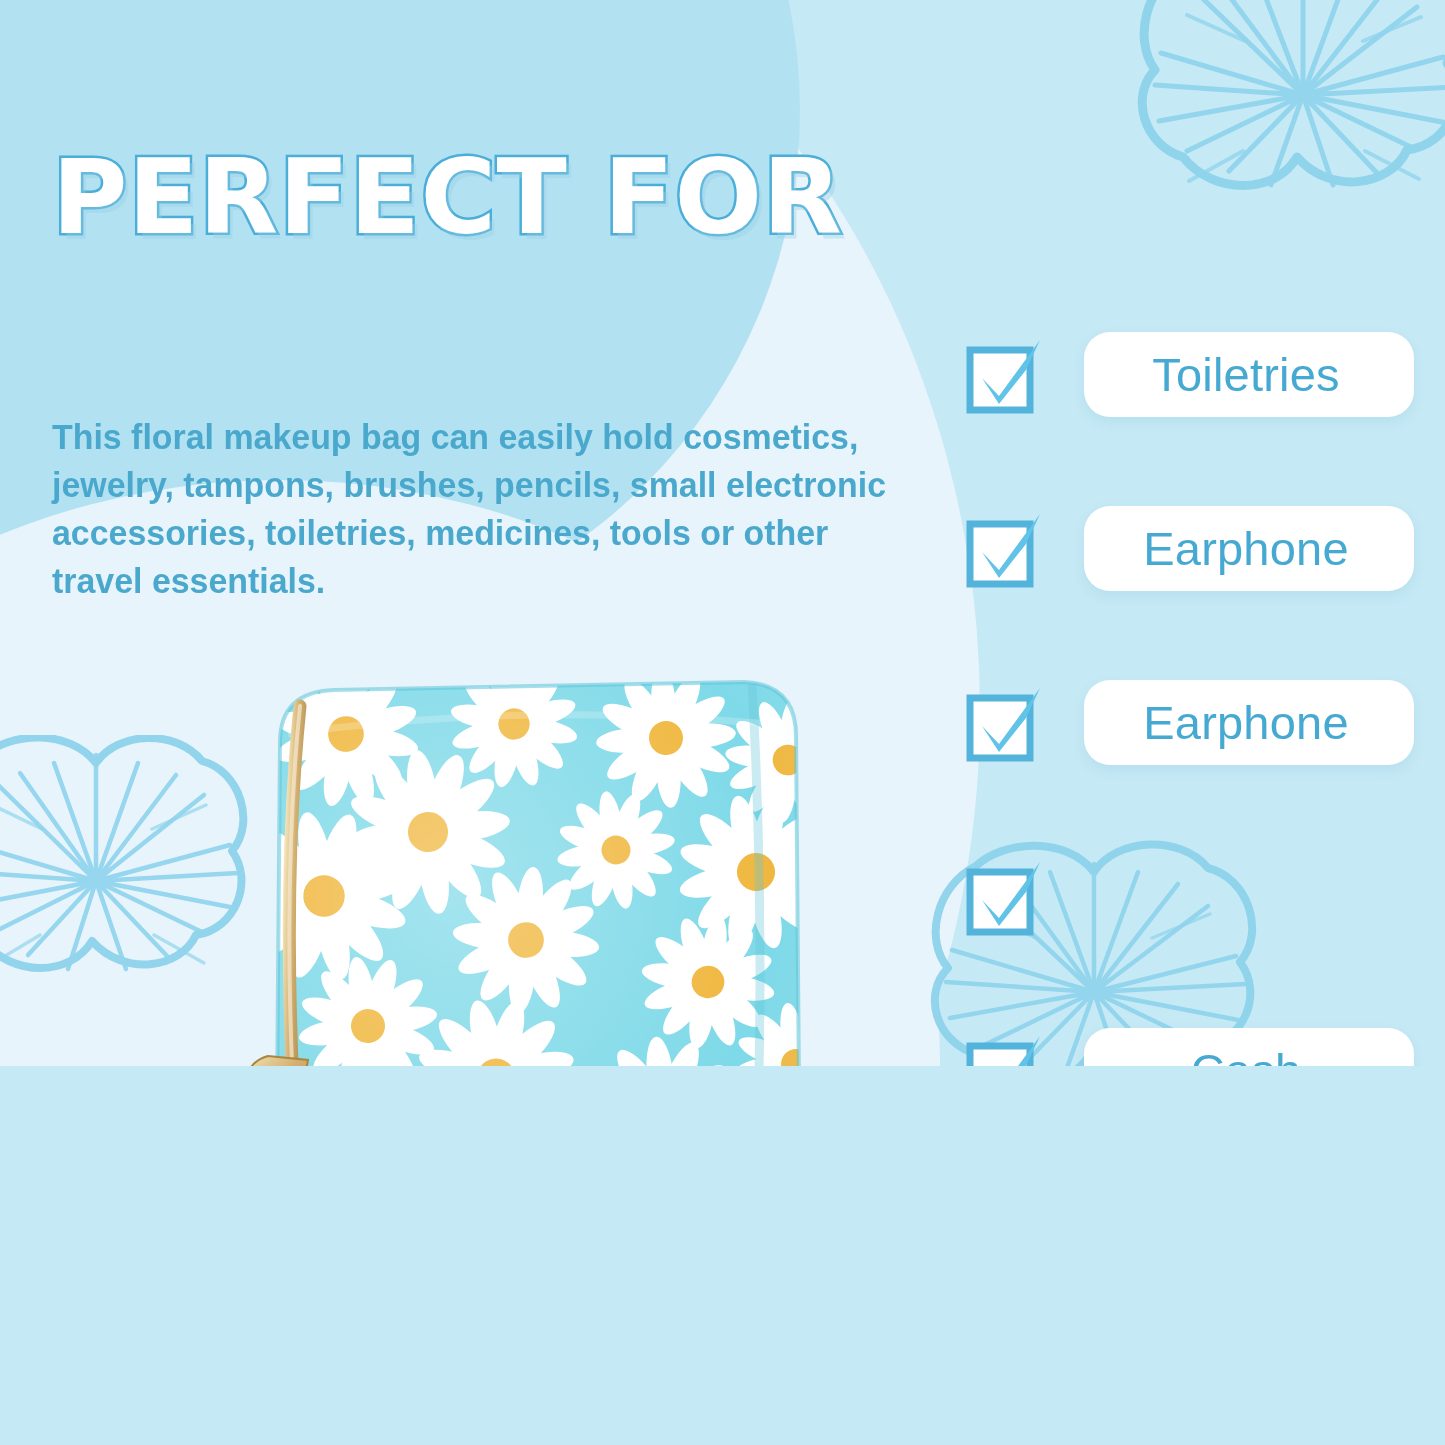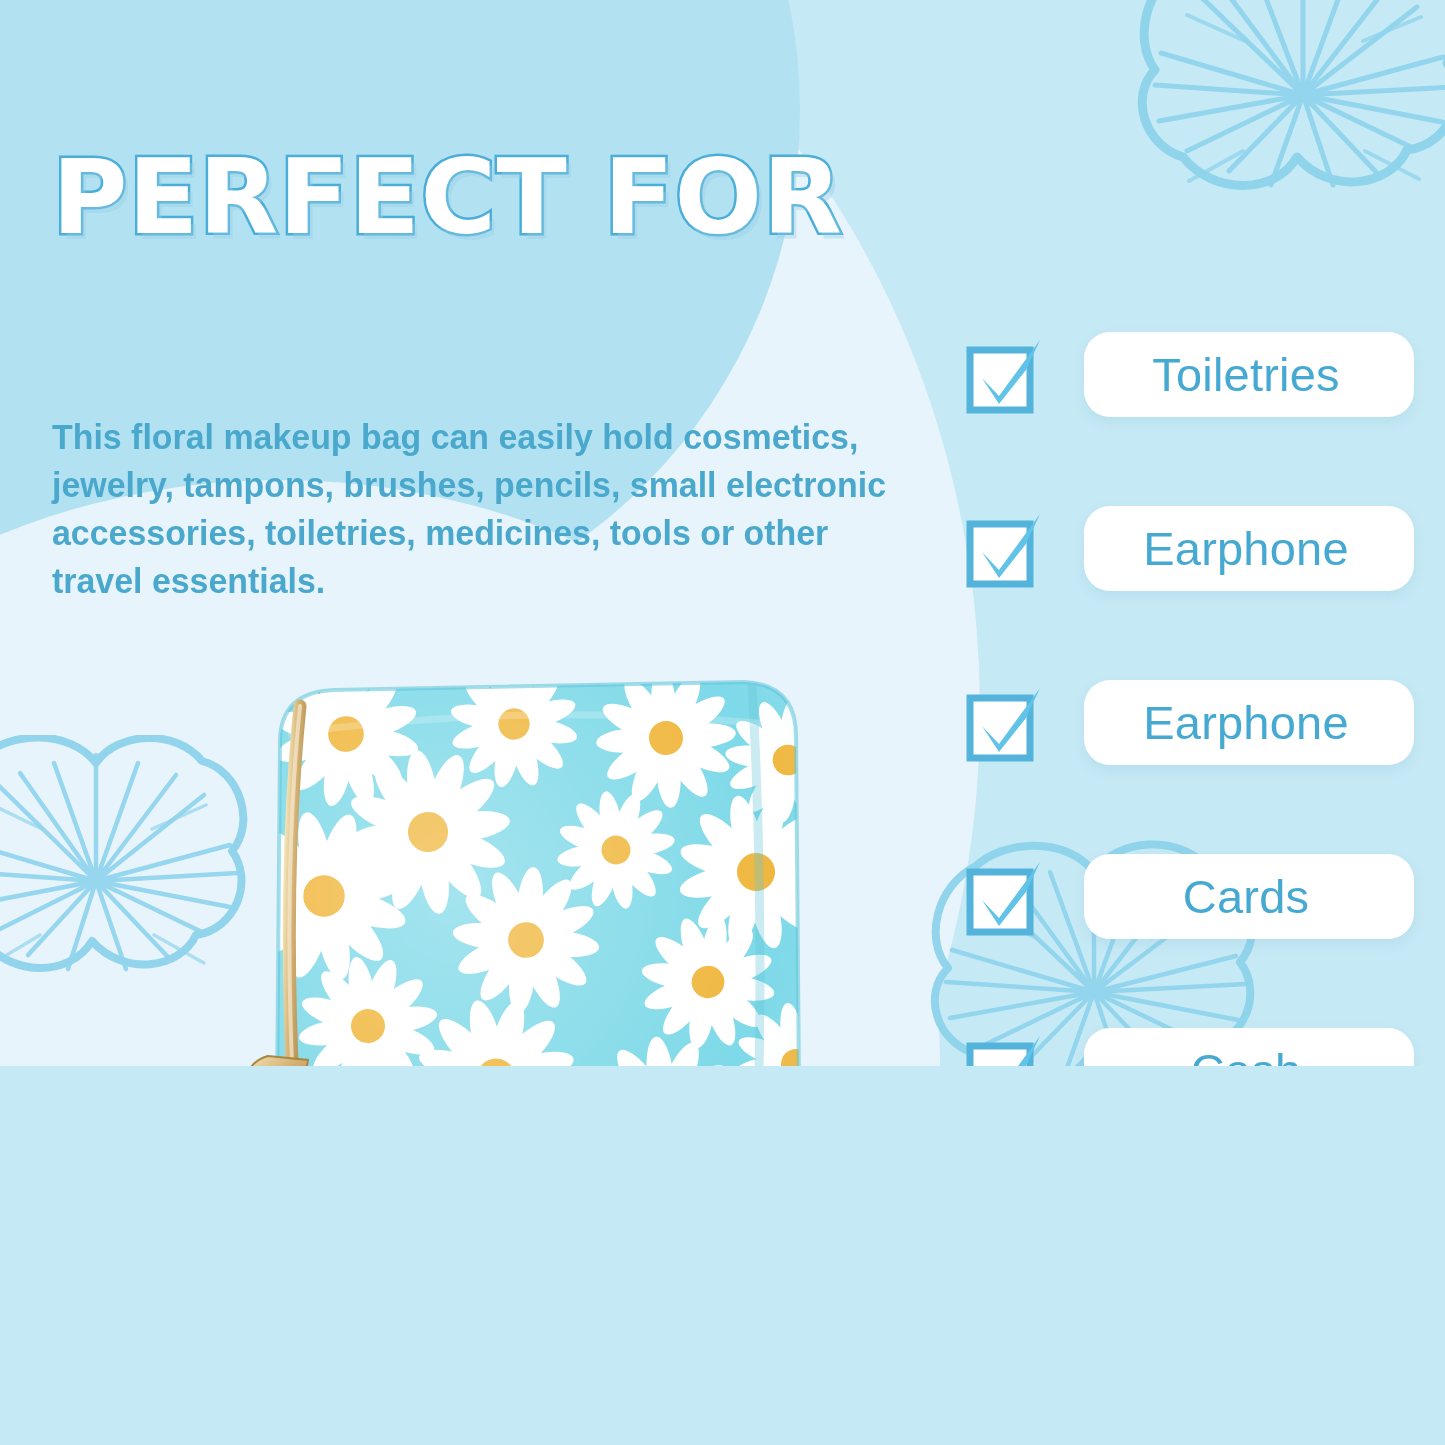--- a/index.html
+++ b/index.html
@@ -356,23 +356,20 @@
       </div>
     </div>
 
     <div class="check-row">
       <div class="cb-wrap">
         <svg width="78" height="82" viewBox="0 0 78 82">
           <rect x="4" y="16" width="60" height="60" fill="#ffffff" stroke="#53b3da" stroke-width="7"></rect>
           <path d="M16 44 L33 62 L74 6 L60 36 L33 70 Z" fill="#62c3e8"></path>
         </svg>
       </div>
-      <div class="pill">
-        <span class="pill-label">Cards</span>
-      </div>
     </div>
 
     <div class="check-row">
       <div class="cb-wrap">
         <svg width="78" height="82" viewBox="0 0 78 82">
           <rect x="4" y="16" width="60" height="60" fill="#ffffff" stroke="#53b3da" stroke-width="7"></rect>
           <path d="M16 44 L33 62 L74 6 L60 36 L33 70 Z" fill="#62c3e8"></path>
         </svg>
       </div>
       <div class="pill">

